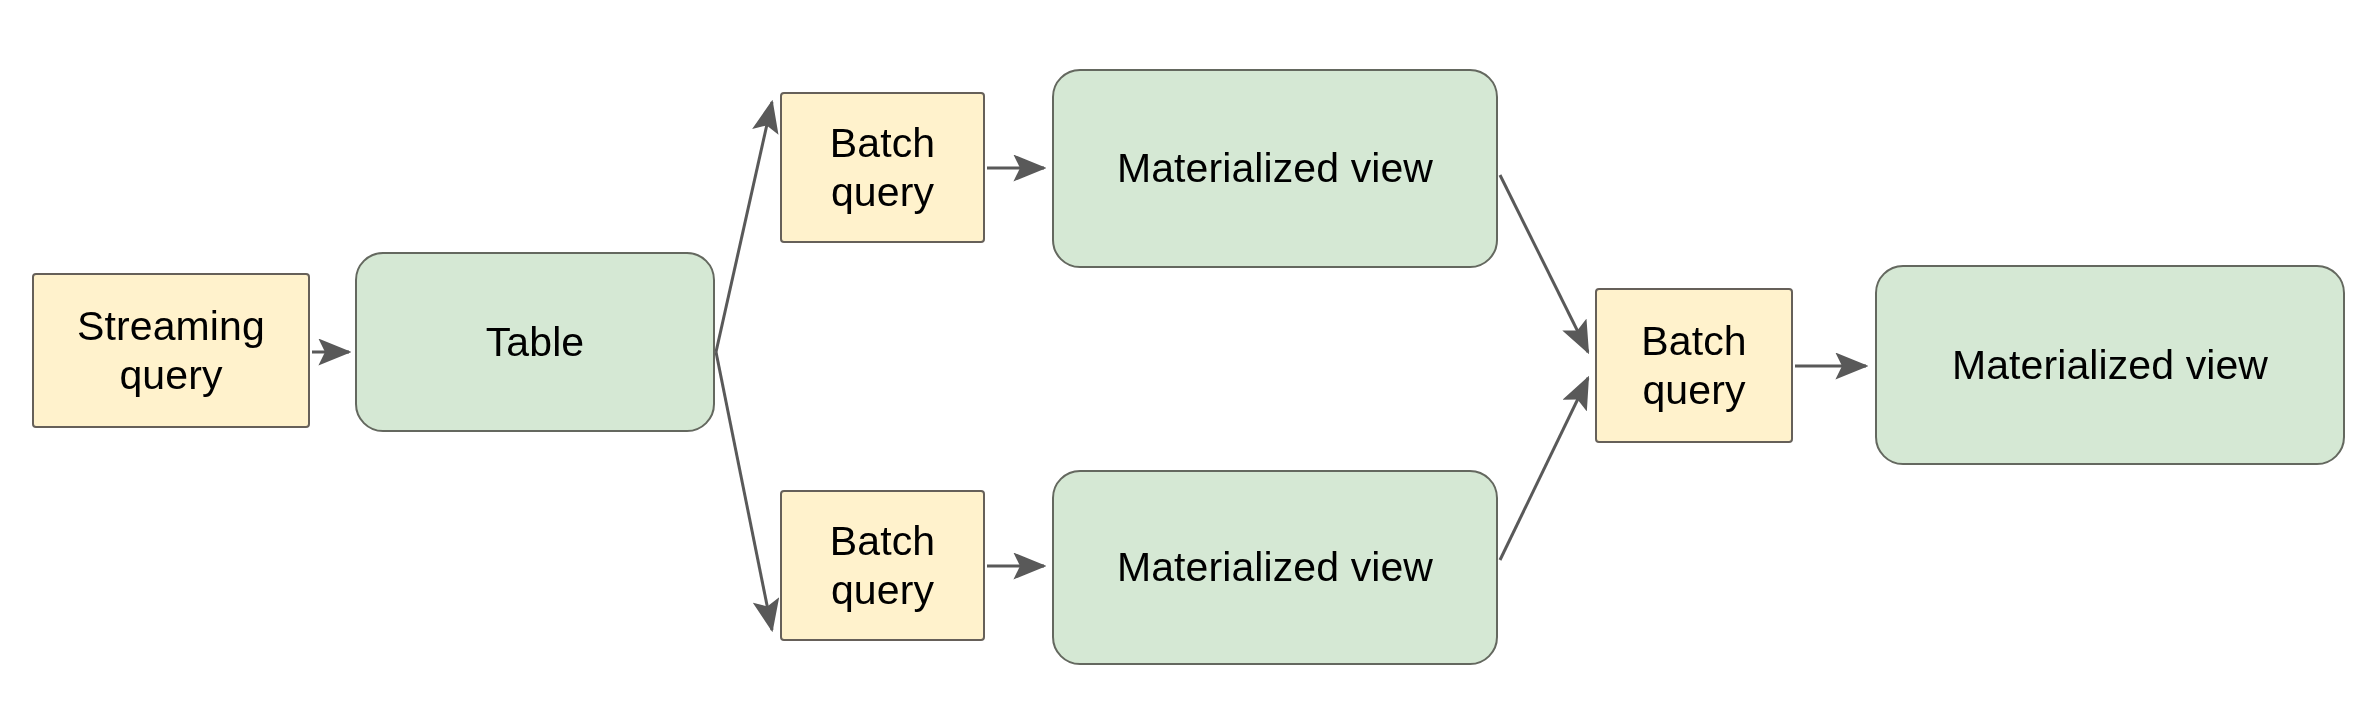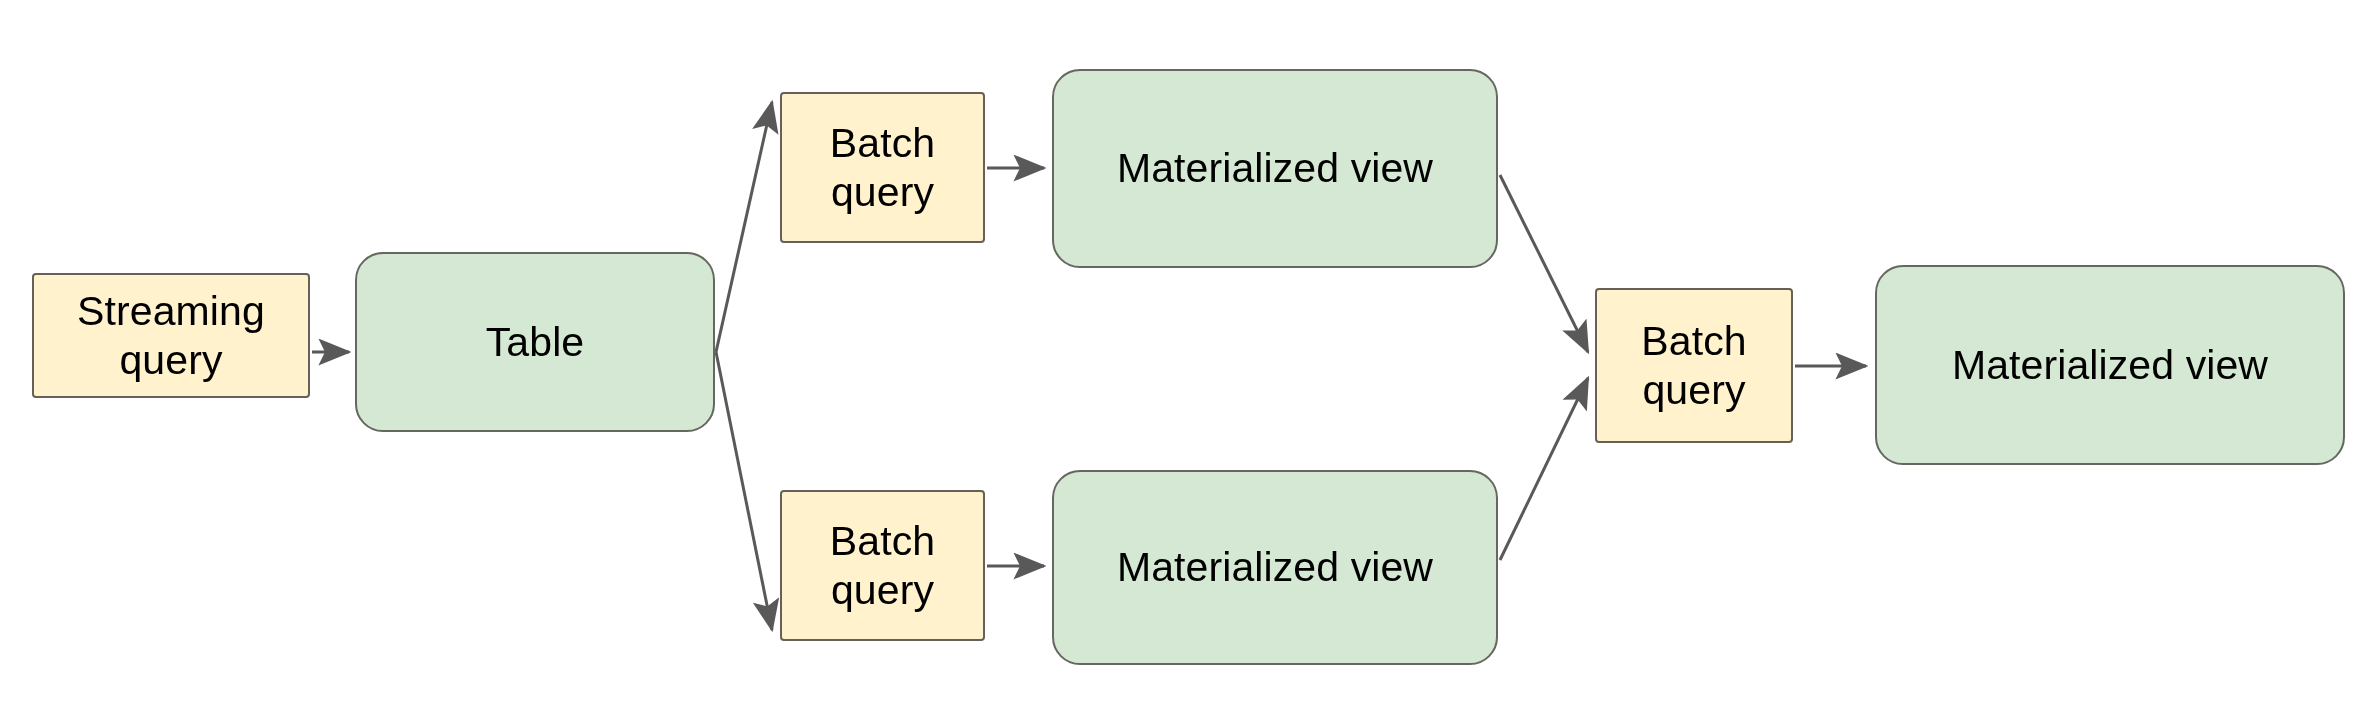--- a/index.html
+++ b/index.html
@@ -74,21 +74,21 @@
         <polyline points="716,352 772,630" stroke="#595959"></polyline>
         <polyline points="987,168 1044,168" stroke="#595959"></polyline>
         <polyline points="987,566 1044,566" stroke="#595959"></polyline>
         <polyline points="1500,175 1588,352" stroke="#595959"></polyline>
         <polyline points="1500,560 1588,378" stroke="#595959"></polyline>
         <polyline points="1795,366 1866,366" stroke="#595959"></polyline>
       </g>
   </svg>
 
   <div id="nodes">
-      <div class="node query" style="left: 32px; top: 273px; width: 278px; height: 125px; font-size: 41px; background: rgb(255, 242, 204); border-color: rgb(102, 96, 89); color: rgb(0, 0, 0);"><span class="node-label">Streaming
+      <div class="node query" style="left: 32px; top: 273px; width: 278px; height: 155px; font-size: 41px; background: rgb(255, 242, 204); border-color: rgb(102, 96, 89); color: rgb(0, 0, 0);"><span class="node-label">Streaming
 query</span></div>
       <div class="node store" style="left: 355px; top: 252px; width: 360px; height: 180px; font-size: 41px; background: rgb(213, 232, 212); border-color: rgb(100, 104, 95); color: rgb(0, 0, 0); align-items: center;"><span class="node-label">Table</span></div>
       <div class="node query" style="left: 780px; top: 92px; width: 205px; height: 151px; font-size: 41px; background: rgb(255, 242, 204); border-color: rgb(102, 96, 89); color: rgb(0, 0, 0);"><span class="node-label">Batch
 query</span></div>
       <div class="node store" style="left: 1052px; top: 69px; width: 446px; height: 199px; font-size: 41px; background: rgb(213, 232, 212); border-color: rgb(100, 104, 95); color: rgb(0, 0, 0);"><span class="node-label">Materialized view</span></div>
       <div class="node query" style="left: 780px; top: 490px; width: 205px; height: 151px; font-size: 41px; background: rgb(255, 242, 204); border-color: rgb(102, 96, 89); color: rgb(0, 0, 0);"><span class="node-label">Batch
 query</span></div>
       <div class="node store" style="left: 1052px; top: 470px; width: 446px; height: 195px; font-size: 41px; background: rgb(213, 232, 212); border-color: rgb(100, 104, 95); color: rgb(0, 0, 0);"><span class="node-label">Materialized view</span></div>
       <div class="node query" style="left: 1595px; top: 288px; width: 198px; height: 155px; font-size: 41px; background: rgb(255, 242, 204); border-color: rgb(102, 96, 89); color: rgb(0, 0, 0);"><span class="node-label">Batch
 query</span></div>

